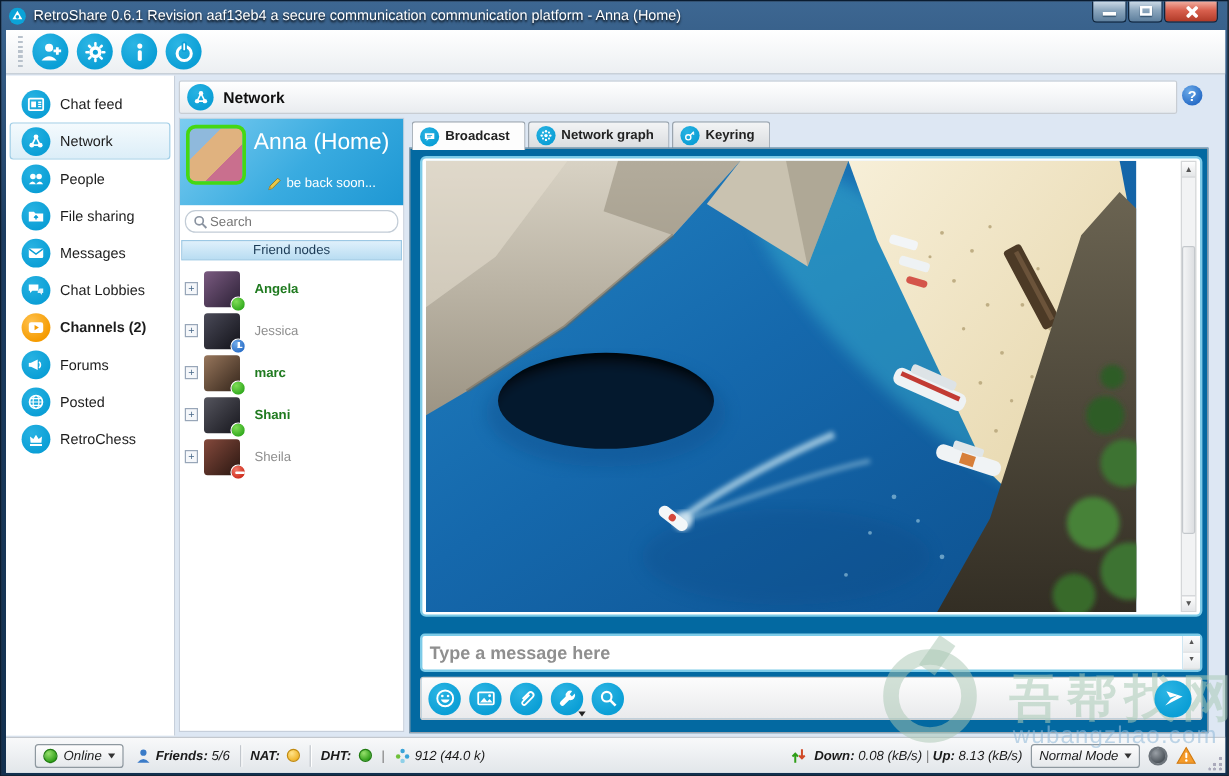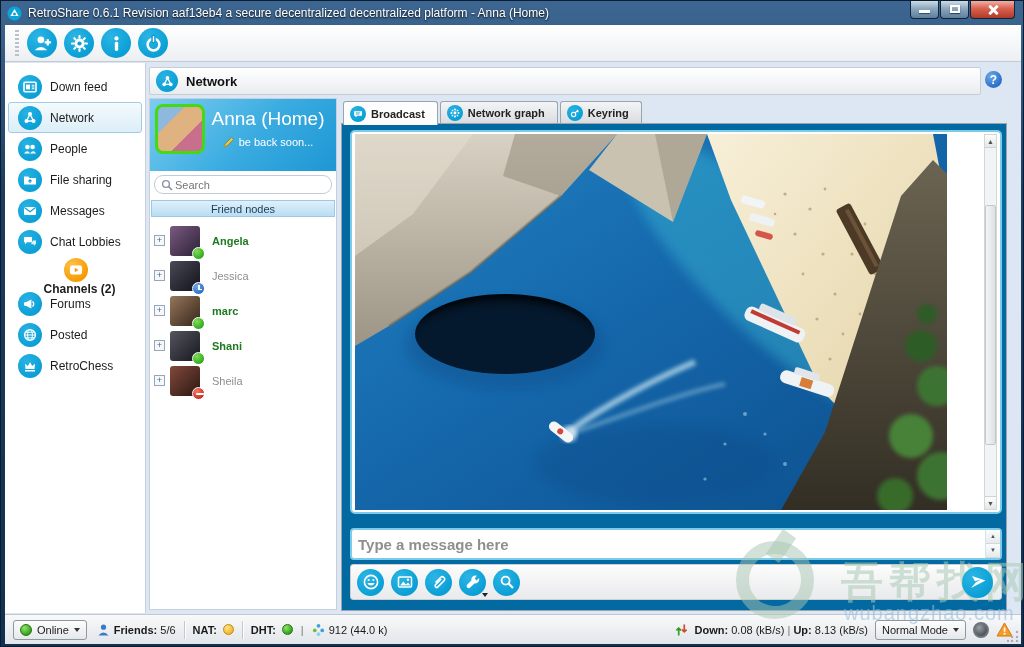--- a/index.html
+++ b/index.html
@@ -19,35 +19,35 @@
   
   #client{position:absolute;left:4px;top:24px;width:1016px;height:619px;background:#dde7f3;}
   
   .toolbar{position:absolute;left:0;top:0;width:100%;height:37px;background:linear-gradient(180deg,#ffffff,#eceff2);border-bottom:1px solid #c3cad2;display:flex;align-items:center;padding-left:10px;}
   .tb-handle{width:4px;height:26px;margin-right:8px;background:repeating-linear-gradient(180deg,#b9c2cc 0 2px,transparent 2px 4px);}
   .round-btn{width:30px;height:30px;border-radius:50%;background:radial-gradient(circle at 35% 30%,#2cb5e4,#0b9fd6 70%);margin-right:7px;display:flex;align-items:center;justify-content:center;border:none;padding:0;cursor:pointer;}
   
   .sidebar{position:absolute;left:0;top:38px;width:141px;height:550px;background:#fff;border-right:1px solid #c6cfdb;padding-top:8px;}
   .side-item{display:flex;align-items:center;height:31px;padding-left:9px;font-size:12px;color:#1c1c1c;cursor:pointer;border:1px solid transparent;border-radius:3px;margin:0 3px;}
   .side-item.active{background:linear-gradient(180deg,#f4fafd,#dceef8);border-color:#9fcde6;}
-  .side-item.bold{font-weight:bold;flex-direction:column;}
+  .side-item.bold{font-weight:bold;}
   .side-ic{width:24px;height:24px;border-radius:50%;background:radial-gradient(circle at 35% 30%,#27b2e2,#0b9fd6 72%);display:flex;align-items:center;justify-content:center;margin-right:8px;flex:0 0 auto;}
   .side-ic.orange{background:radial-gradient(circle at 35% 30%,#ffc14d,#f59b00 72%);}
   
   .page-header{position:absolute;left:144px;top:42px;width:832px;height:28px;background:linear-gradient(180deg,#ffffff,#e9ecef);border:1px solid #c8cdd3;border-radius:2px;display:flex;align-items:center;padding-left:6px;}
   .ph-icon{width:22px;height:22px;border-radius:50%;background:radial-gradient(circle at 35% 30%,#27b2e2,#0b9fd6 72%);display:flex;align-items:center;justify-content:center;margin-right:8px;}
   .ph-title{font-size:13px;font-weight:bold;color:#111;}
   .help-btn{position:absolute;left:980px;top:46px;width:17px;height:17px;border-radius:50%;background:radial-gradient(circle at 35% 30%,#6aa9e8,#2a6fc8 70%);color:#fff;font-size:12px;font-weight:bold;display:flex;align-items:center;justify-content:center;border:none;}
   
   .friends-col{position:absolute;left:144px;top:73px;width:188px;height:512px;background:#fff;border:1px solid #c6cfdb;}
   .profile{height:72px;background:linear-gradient(135deg,#7ccdf0,#39abe0 55%,#1e97d3);display:flex;align-items:flex-start;padding:5px;}
   .avatar{width:50px;height:50px;border-radius:8px;border:3px solid #45d813;background:linear-gradient(135deg,#8fb9dc 0 30%,#e0b27f 30% 65%,#c96f8e 65%);flex:0 0 auto;cursor:pointer;}
   .prof-right{flex:1;text-align:center;color:#fff;}
   .prof-name{font-size:19px;margin-top:4px;white-space:nowrap;}
-  .prof-status{font-size:11px;margin-top:6px;display:inline-flex;align-items:center;gap:4px;cursor:pointer;}
+  .prof-status{font-size:11px;margin-top:17px;display:inline-flex;align-items:center;gap:4px;cursor:pointer;}
   .search-row{margin:4px;height:19px;border:1px solid #c2ccd6;border-radius:9px;display:flex;align-items:center;padding:0 6px;background:#fff;}
   .search-row input{border:none;outline:none;font-size:11px;color:#555;width:140px;background:transparent;}
   .fn-header{height:17px;margin:6px 1px;background:linear-gradient(180deg,#dff0fb,#b9ddf2);border:1px solid #9cc8e4;font-size:11px;color:#1c3document;color:#1b3a55;display:flex;align-items:center;justify-content:center;}
   .friend-row{display:flex;align-items:center;height:35px;padding-left:4px;cursor:pointer;}
   .expander{width:11px;height:11px;border:1px solid #98a6b8;background:#f5f7fa;font-size:9px;line-height:9px;text-align:center;color:#4a6a8a;margin-right:5px;flex:0 0 auto;}
   .f-av{width:30px;height:30px;border-radius:3px;position:relative;flex:0 0 auto;margin-right:12px;}
   .f-av.a0{background:linear-gradient(135deg,#7a5a80,#2c2136);}
   .f-av.a1{background:linear-gradient(135deg,#4a4a58,#121219);}
   .f-av.a2{background:linear-gradient(135deg,#97765c,#35261b);}
   .f-av.a3{background:linear-gradient(135deg,#55555e,#17171e);}
@@ -77,21 +77,21 @@
   .msg-box{position:absolute;left:8px;top:404px;width:652px;height:32px;border:2px solid #7ccbe8;border-radius:4px;background:#fff;display:flex;align-items:center;}
   .msg-box input{flex:1;border:none;outline:none;font-size:15px;font-weight:bold;color:#444;padding:0 6px;background:transparent;}
   .msg-box input::placeholder{color:#8f8f8f;font-weight:bold;}
   .mini-scroll{width:15px;height:100%;display:flex;flex-direction:column;border-left:1px solid #cfe6f2;}
   .mini-scroll span{flex:1;background:linear-gradient(180deg,#fbfcfd,#e7eaec);border-bottom:1px solid #d5d8da;font-size:6px;color:#555;text-align:center;line-height:13px;}
   .chat-toolbar{position:absolute;left:8px;top:440px;width:652px;height:36px;border:1px solid #cdd0d3;border-radius:3px;background:linear-gradient(180deg,#fcfcfc,#e9eaec);display:flex;align-items:center;padding:0 6px;}
   .ct-btn{width:27px;height:27px;border-radius:50%;background:radial-gradient(circle at 35% 30%,#2cb5e4,#0b9fd6 70%);border:none;margin-right:7px;display:flex;align-items:center;justify-content:center;padding:0;cursor:pointer;position:relative;z-index:10;}
   .ct-btn.send{margin-left:auto;margin-right:2px;width:31px;height:31px;}
   .wrench-caret{position:absolute;right:-2px;bottom:-1px;width:0;height:0;border-left:3.5px solid transparent;border-right:3.5px solid transparent;border-top:4px solid #222;}
   
-  .statusbar{position:absolute;left:0;bottom:0;width:100%;height:30px;background:linear-gradient(180deg,#f8f9fa,#e2e6ea);border-top:1px solid #c3c8ce;display:flex;align-items:center;font-size:11px;color:#1a1a1a;padding:0 8px;}
+  .statusbar{position:absolute;left:0;bottom:0;width:100%;height:30px;background:linear-gradient(180deg,#f8f9fa,#e2e6ea);border-top:1px solid #c3c8ce;display:flex;align-items:center;font-size:11px;color:#1a1a1a;padding:0 24px;font-style:italic;}
   .sb-sep{width:1px;height:18px;background:#c2c7cd;box-shadow:1px 0 0 #fff;margin:0 8px;}
   .combo{height:20px;border:1px solid #8e989f;border-radius:3px;background:linear-gradient(180deg,#fdfdfd,#e5e8eb);display:flex;align-items:center;padding:0 6px;gap:5px;cursor:pointer;}
   .caret-down{width:0;height:0;border-left:3.5px solid transparent;border-right:3.5px solid transparent;border-top:4px solid #333;}
   .dot{width:12px;height:12px;border-radius:50%;display:inline-block;}
   .dot.green{background:radial-gradient(circle at 35% 30%,#96e06c,#2f9e18 75%);border:1px solid #1f7a10;}
   .dot.yellow{background:radial-gradient(circle at 35% 30%,#ffe38a,#f0b428 75%);border:1px solid #c08a10;}
   .dot.small{width:11px;height:11px;}
   .sb-label{font-weight:bold;}
   .sb-right{margin-left:auto;display:flex;align-items:center;gap:7px;}
   .lens-btn{width:16px;height:16px;border-radius:50%;background:radial-gradient(circle at 35% 30%,#9aa0a6,#4e555c 70%);border:2px solid #6d747b;}
@@ -113,21 +113,21 @@
 <body>
 
 <div id="window">
 
   <div class="titlebar">
     <svg class="app-icon" viewBox="0 0 16 16">
         <circle cx="8" cy="8" r="7.5" fill="#0ba3d8"></circle>
         <path d="M8 3.2 L12.4 10.6 L3.6 10.6 Z" fill="#fff"></path>
         <circle cx="8" cy="8.6" r="1.6" fill="#0ba3d8"></circle>
       </svg>
-    <span>RetroShare 0.6.1 Revision aaf13eb4 a secure decentralized decentralized platform - Anna (Home)</span>
+    <span>RetroShare 0.6.1 Revision aaf13eb4 a secure communication communication platform - Anna (Home)</span>
     <div class="win-controls">
       <div class="win-btn">
           <span class="glyph-min"></span>
         </div>
       <div class="win-btn">
           <span class="glyph-max"></span>
         </div>
       <div class="win-btn close">
           <span class="glyph-x"></span>
         </div>
@@ -177,21 +177,21 @@
 
     <div class="sidebar">
       <div class="side-item">
         <span class="side-ic">
             <svg width="14" height="14" viewBox="0 0 14 14">
               <rect x="1" y="2.2" width="12" height="9.6" rx="1" fill="none" stroke="#fff" stroke-width="1.6"></rect>
               <rect x="3" y="4.6" width="4" height="4.8" fill="#fff"></rect>
               <path d="M8.8,5.2 h2.6 M8.8,7 h2.6 M8.8,8.8 h2.6" stroke="#fff" stroke-width="1.1"></path>
             </svg>
           </span>
-        <span>Down feed</span>
+        <span>Chat feed</span>
       </div>
       <div class="side-item active">
         <span class="side-ic">
             <svg width="14" height="14" viewBox="0 0 14 14">
               <path d="M7,3 L3.5,10 M7,3 L10.5,10 M3.5,10 L10.5,10" stroke="#fff" stroke-width="1.4"></path>
               <circle cx="7" cy="3" r="2" fill="#fff"></circle>
               <circle cx="3.5" cy="10" r="2" fill="#fff"></circle>
               <circle cx="10.5" cy="10" r="2" fill="#fff"></circle>
             </svg>
           </span>

